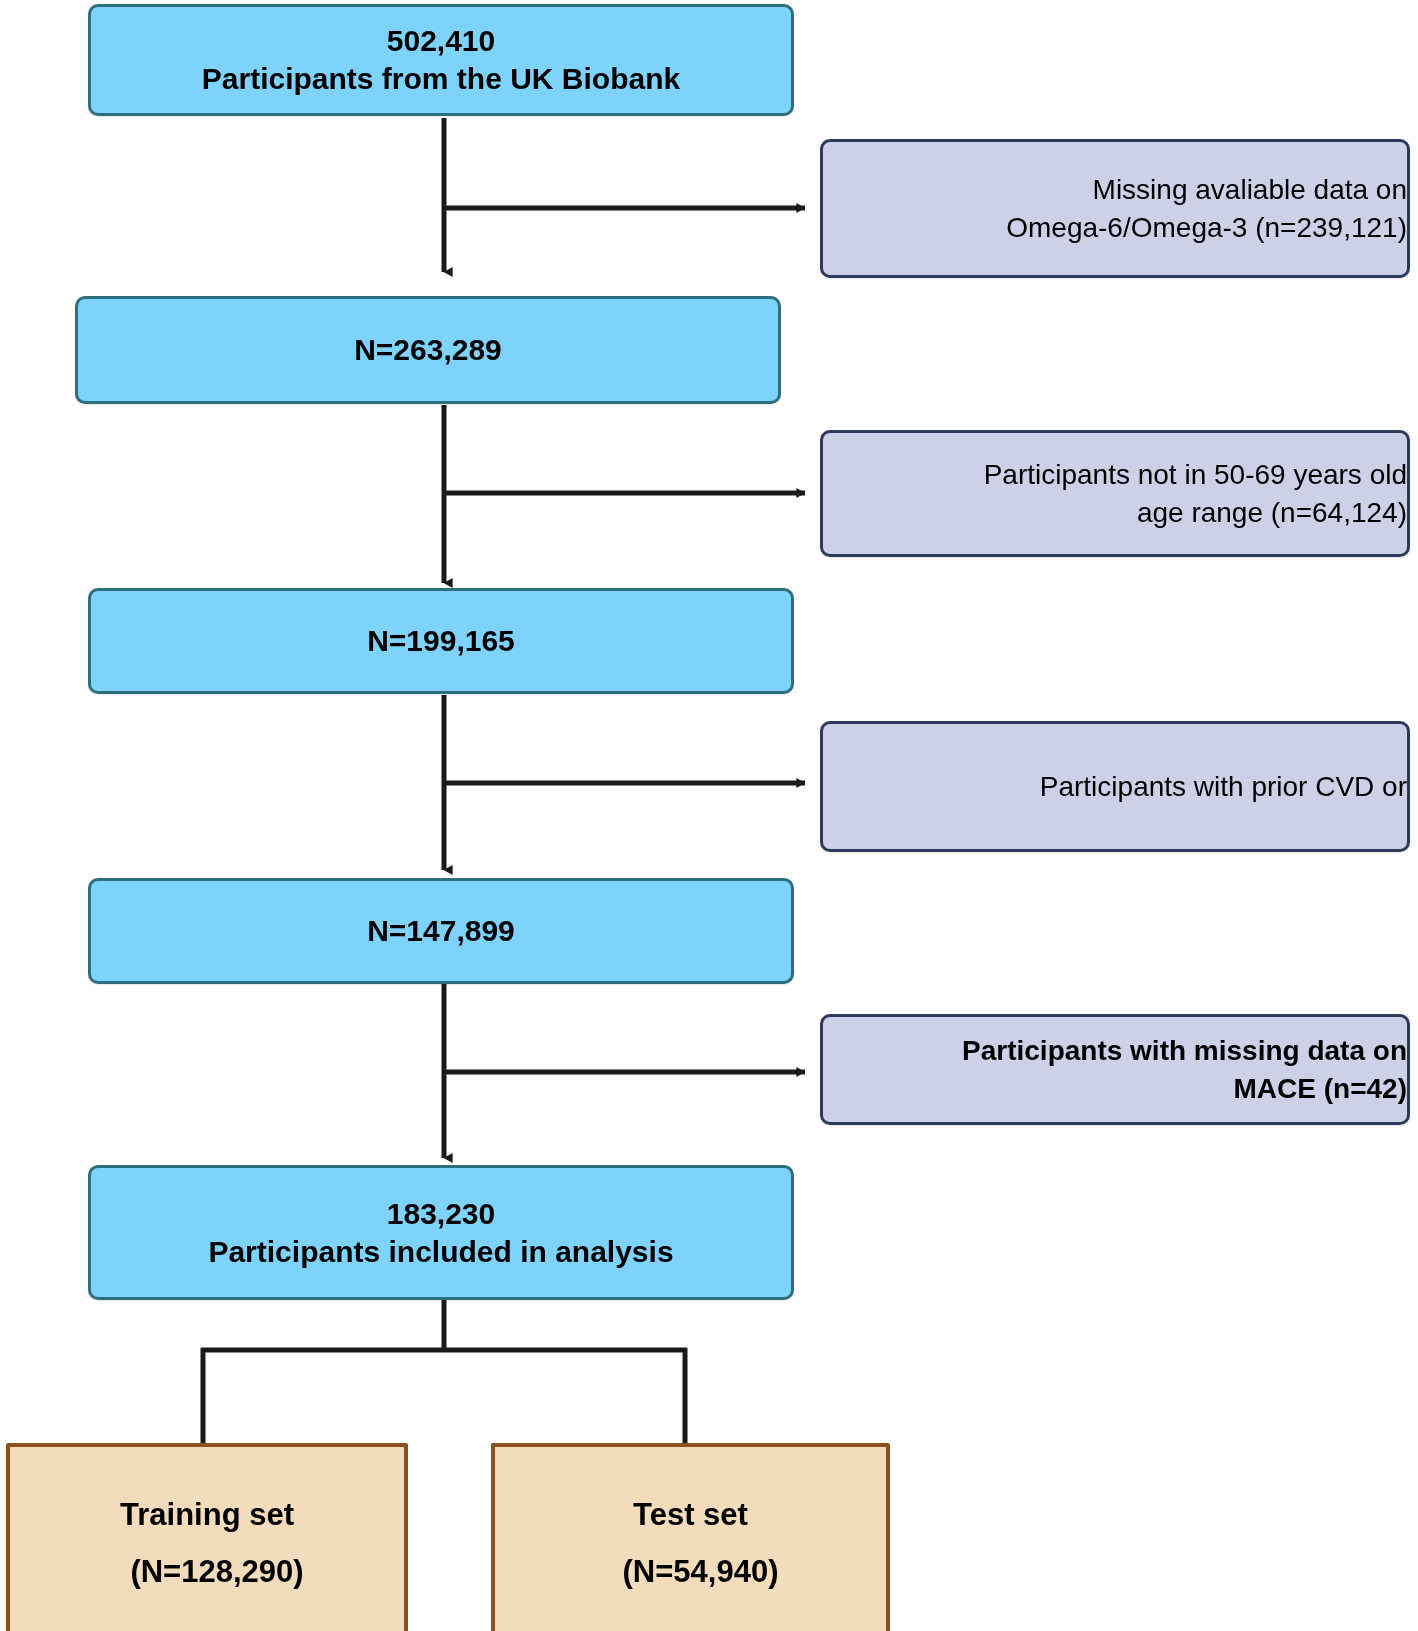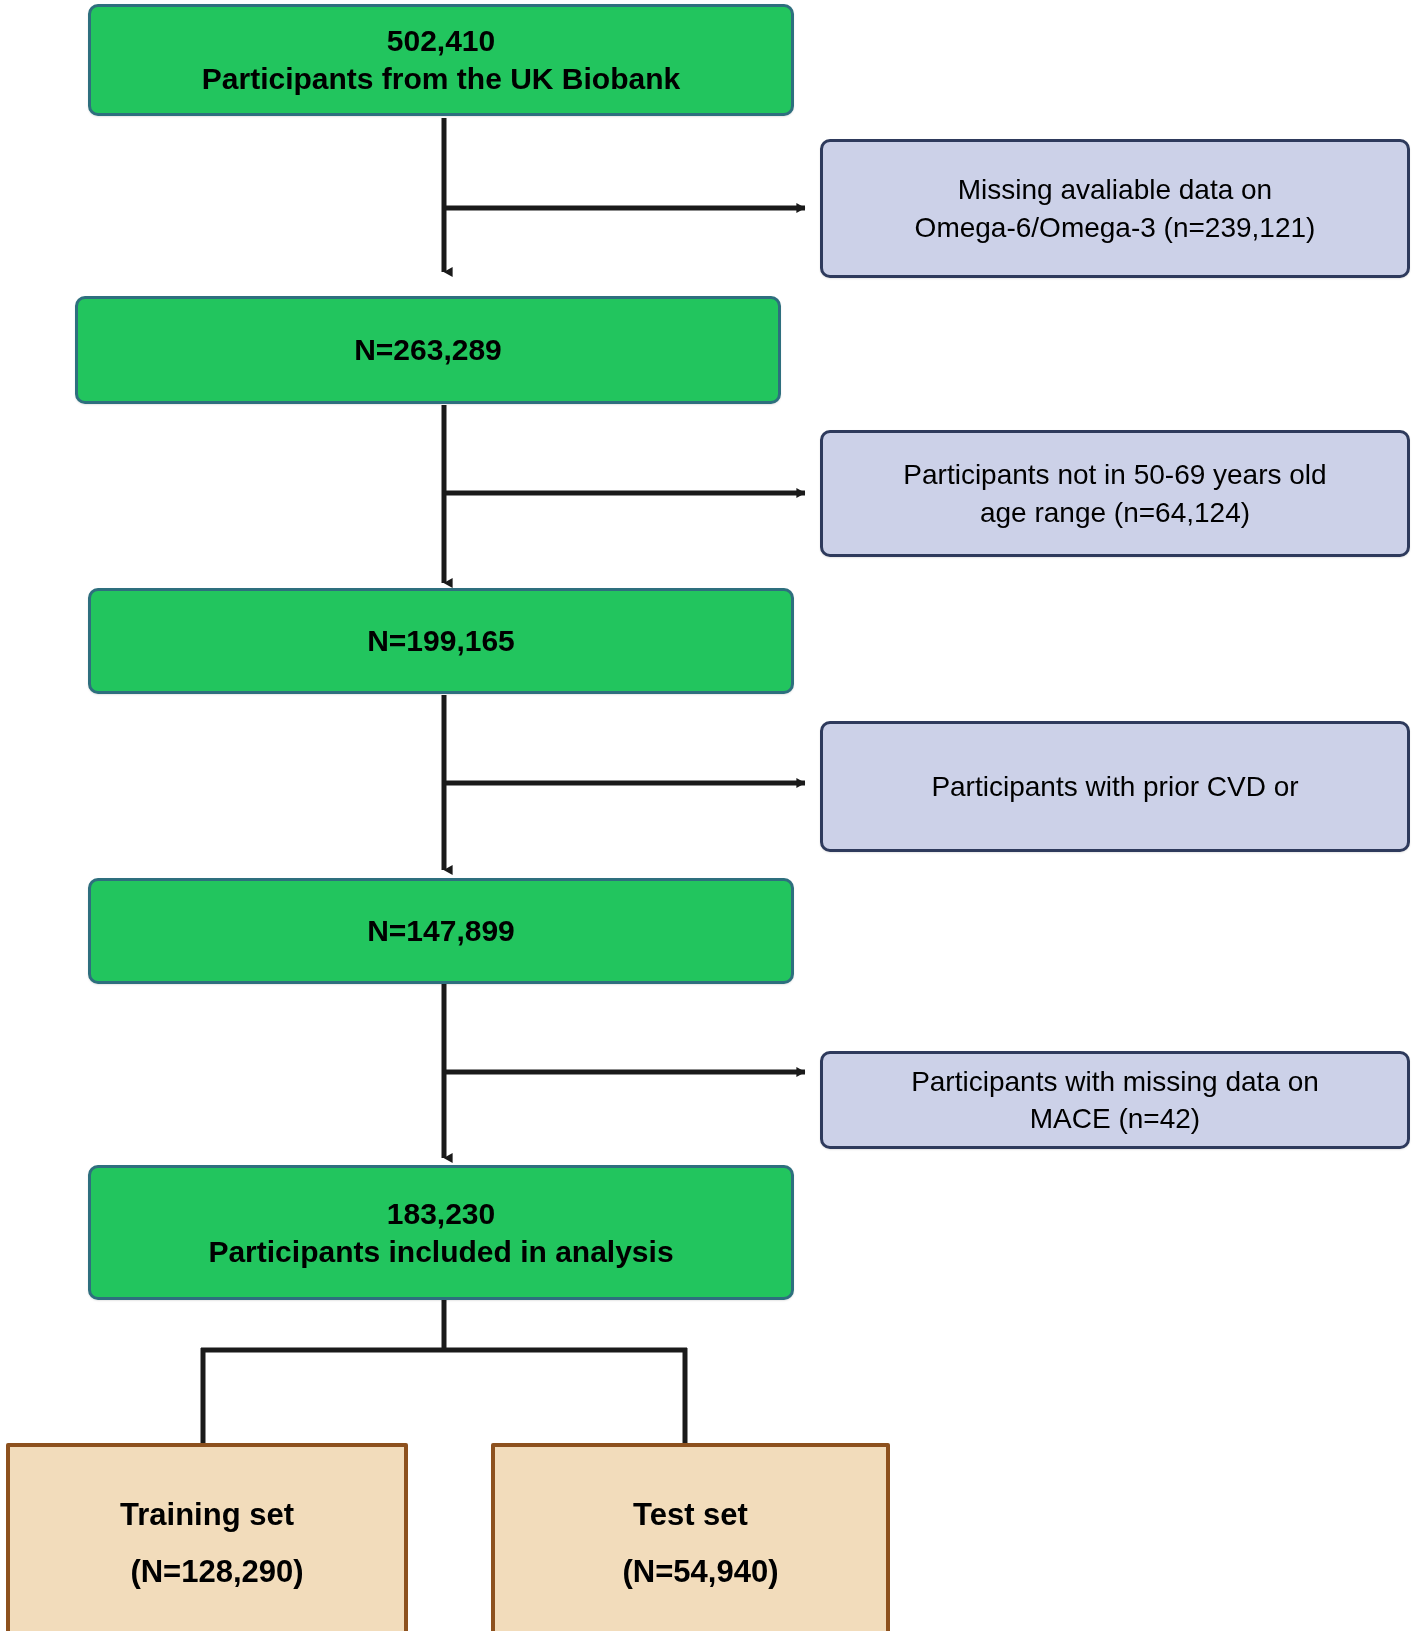--- a/index.html
+++ b/index.html
@@ -38,39 +38,40 @@
     text-align: center;
     line-height: 1.26;
   }
   .node .line {
     display: block;
     white-space: nowrap;
   }
 
   
   .node.primary {
-    background: #22c55e;
+    background: #7dd3fc;
     border: 3px solid #2e6f7e;
     border-radius: 10px;
     color: #000000;
     font-weight: bold;
     font-size: 30px;
     box-shadow: 0 1px 2px rgba(0,0,0,0.10);
   }
 
   
   .node.exclusion {
     background: #ccd1e8;
     border: 3px solid #2e3a5c;
     border-radius: 10px;
     color: #000000;
     font-weight: normal;
     font-size: 28px;
     line-height: 1.33;
     box-shadow: 0 1px 2px rgba(0,0,0,0.10);
+    align-items: flex-end;
   }
 
   
   .node.split {
     background: #f2dcbb;
     border: 4px solid #8d511e;
     border-radius: 2px;
     color: #000000;
     font-weight: bold;
     font-size: 31px;
@@ -164,21 +165,21 @@
 
   <div class="node exclusion" style="left:820px; top:430px; width:590px; height:127px;">
     <span class="line">Participants not in 50-69 years old</span>
     <span class="line">age range (n=64,124)</span>
   </div>
 
   <div class="node exclusion" style="left:820px; top:721px; width:590px; height:131px;">
     <span class="line">Participants with prior CVD or</span>
   </div>
 
-  <div class="node exclusion" style="left:820px; top:1051px; width:590px; height:98px;">
+  <div class="node exclusion" style="left:820px; top:1014px; width:590px; height:111px;font-weight:bold;">
     <span class="line">Participants with missing data on</span>
     <span class="line">MACE (n=42)</span>
   </div>
 
   <div class="node split" style="left:6px; top:1443px; width:402px; height:200px;">
     <span class="line">Training set</span>
     <span class="line">(N=128,290)</span>
   </div>
 
   <div class="node split" style="left:491px; top:1443px; width:399px; height:200px;">

